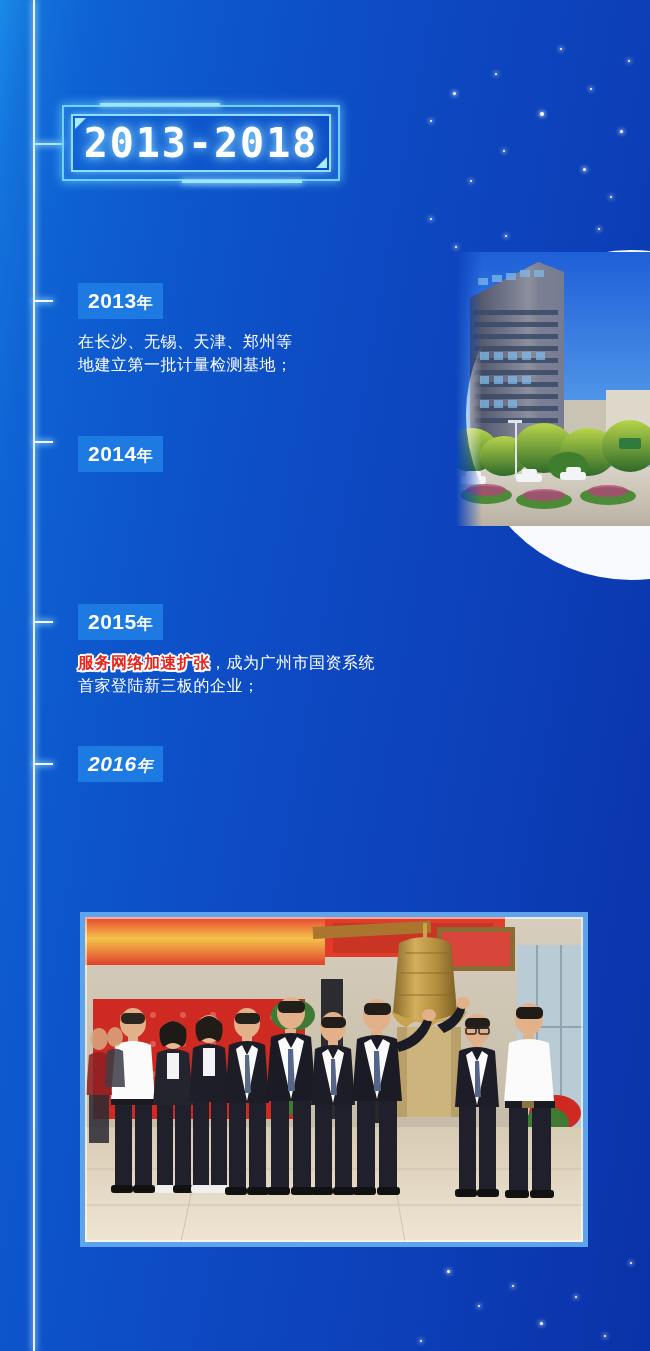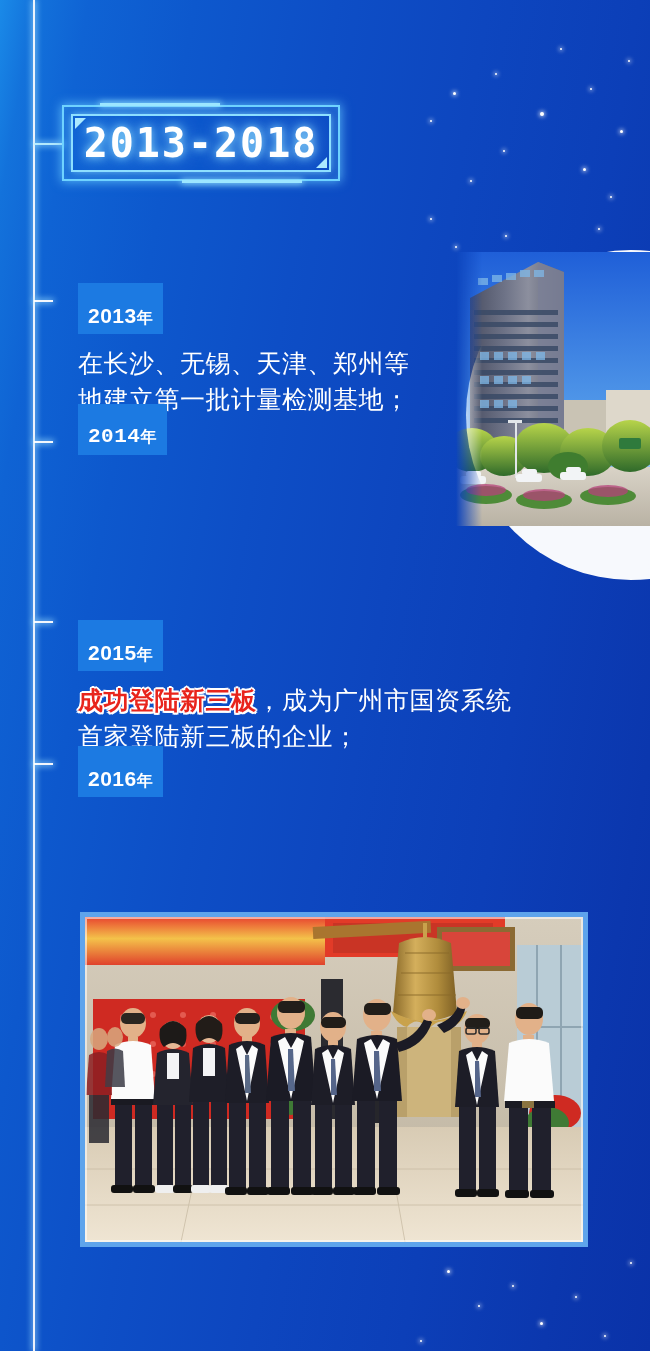--- a/index.html
+++ b/index.html
@@ -177,28 +177,28 @@
 
   
   .entry { position: absolute; left: 78px; }
   .year-badge {
     display: inline-block;
     background: #1c7ae2;
     color: #ffffff;
     font-size: 21px;
     font-weight: 700;
     line-height: 1;
-    padding: 22px 10px 8px 10px;
+    padding: 7px 10px 8px 10px;
     letter-spacing: 0.5px;
   }
   .year-badge .suffix { font-size: 16px; font-weight: 700; }
   .entry-body {
     margin-top: 12px;
     color: #ffffff;
-    font-size: 25px;
+    font-size: 16px;
     line-height: 1.42;
     letter-spacing: .5px;
     white-space: pre-line;
   }
   .hl {
     color: #e8241c;
     font-weight: 700;
     text-shadow:
       -1.5px -1.5px 0 #fff,  1.5px -1.5px 0 #fff,
       -1.5px  1.5px 0 #fff,  1.5px  1.5px 0 #fff,
@@ -353,31 +353,31 @@
     <div class="badge-text">2013-2018</div>
   </div>
 
 
   <div class="entry" style="top:283px;">
     <span class="year-badge"><span>2013</span><span class="suffix">年</span></span>
     <div class="entry-body">在长沙、无锡、天津、郑州等
 地建立第一批计量检测基地；</div>
   </div>
 
-  <div class="entry" style="top:404px;font-family:Liberation Mono, monospace;">
+  <div class="entry" style="top:436px;">
     <span class="year-badge"><span>2014</span><span class="suffix">年</span></span>
   </div>
 
-  <div class="entry" style="top:604px;margin-top:16px;">
+  <div class="entry" style="top:604px;">
     <span class="year-badge"><span>2015</span><span class="suffix">年</span></span>
-    <div class="entry-body"><span class="hl">成功登陆新三板</span><span>，成为广州市国资系统
+    <div class="entry-body"><span class="hl">服务网络加速扩张</span><span>，成为广州市国资系统
 首家登陆新三板的企业；</span></div>
   </div>
 
-  <div class="entry" style="top:746px;">
+  <div class="entry" style="top:746px;font-style:italic;">
     <span class="year-badge"><span>2016</span><span class="suffix">年</span></span>
   </div>
 
   <div class="photo-group">
     <div class="inner-frame"></div>
     <svg viewBox="0 0 498 325" width="498" height="325" preserveAspectRatio="none">
       <defs>
         <linearGradient id="ceiling" x1="0" y1="0" x2="0" y2="1">
           <stop offset="0%" stop-color="#e8442f"></stop>
           <stop offset="45%" stop-color="#f4c24a"></stop>

